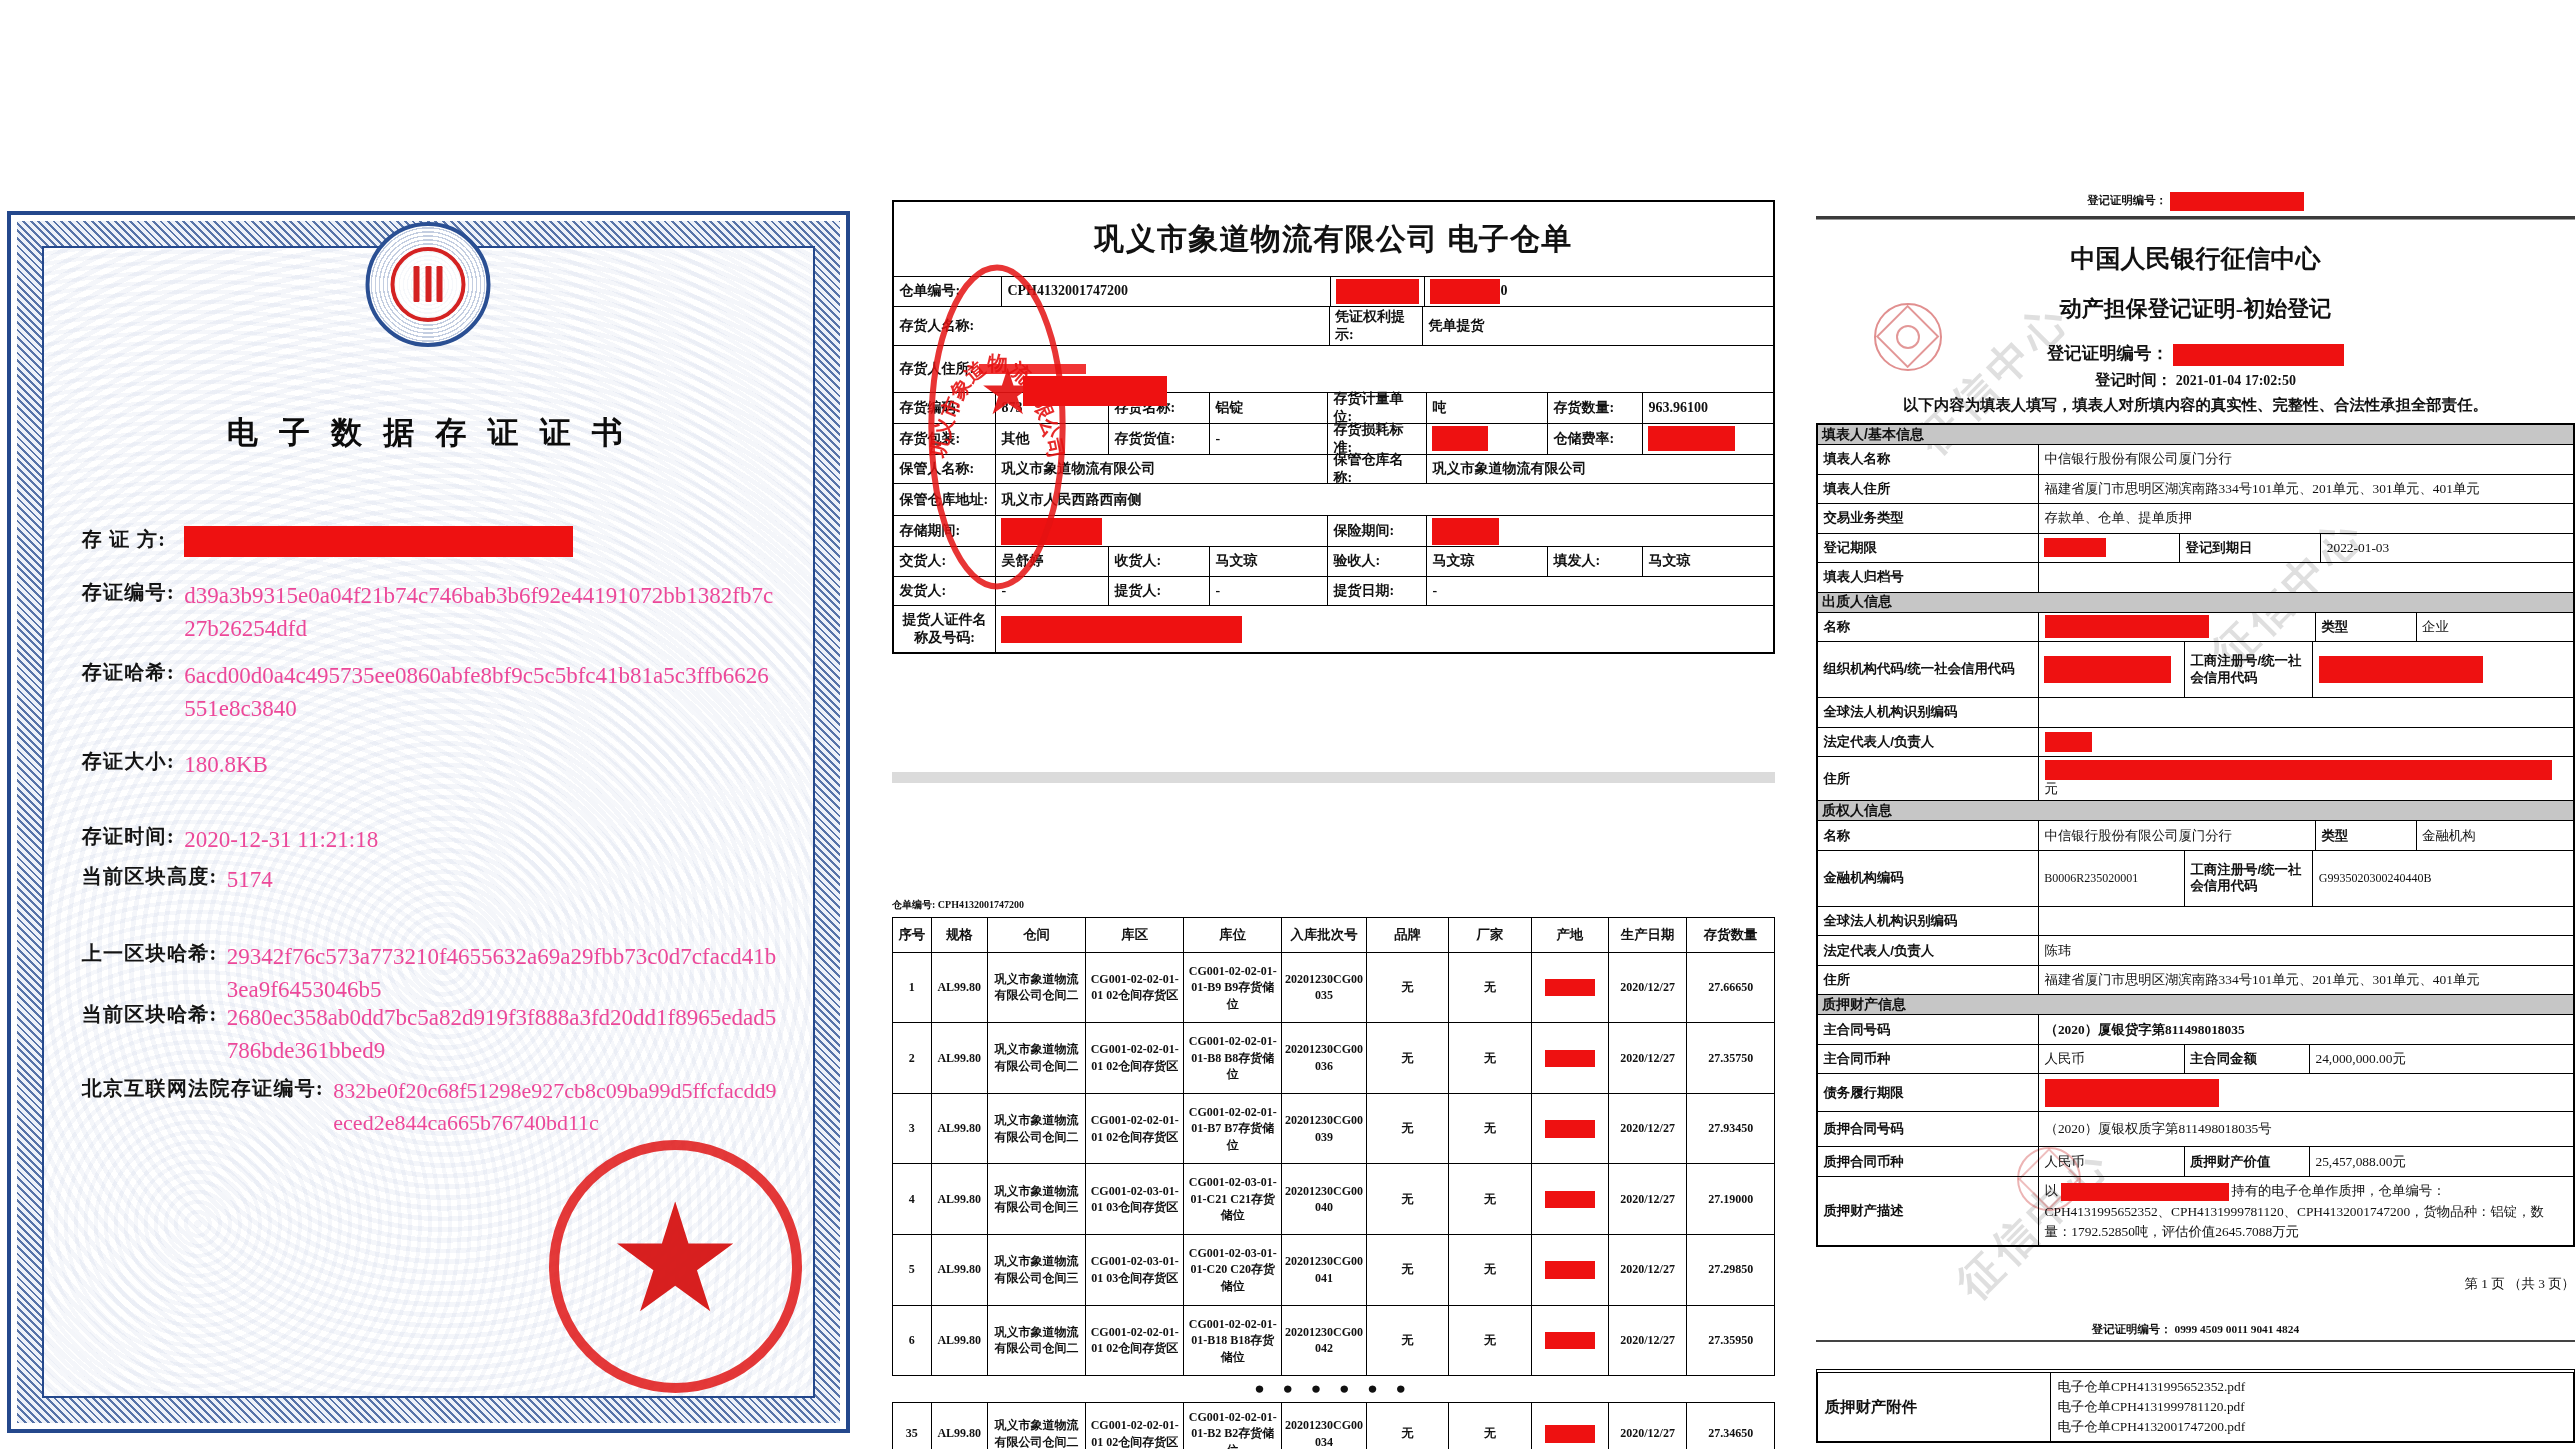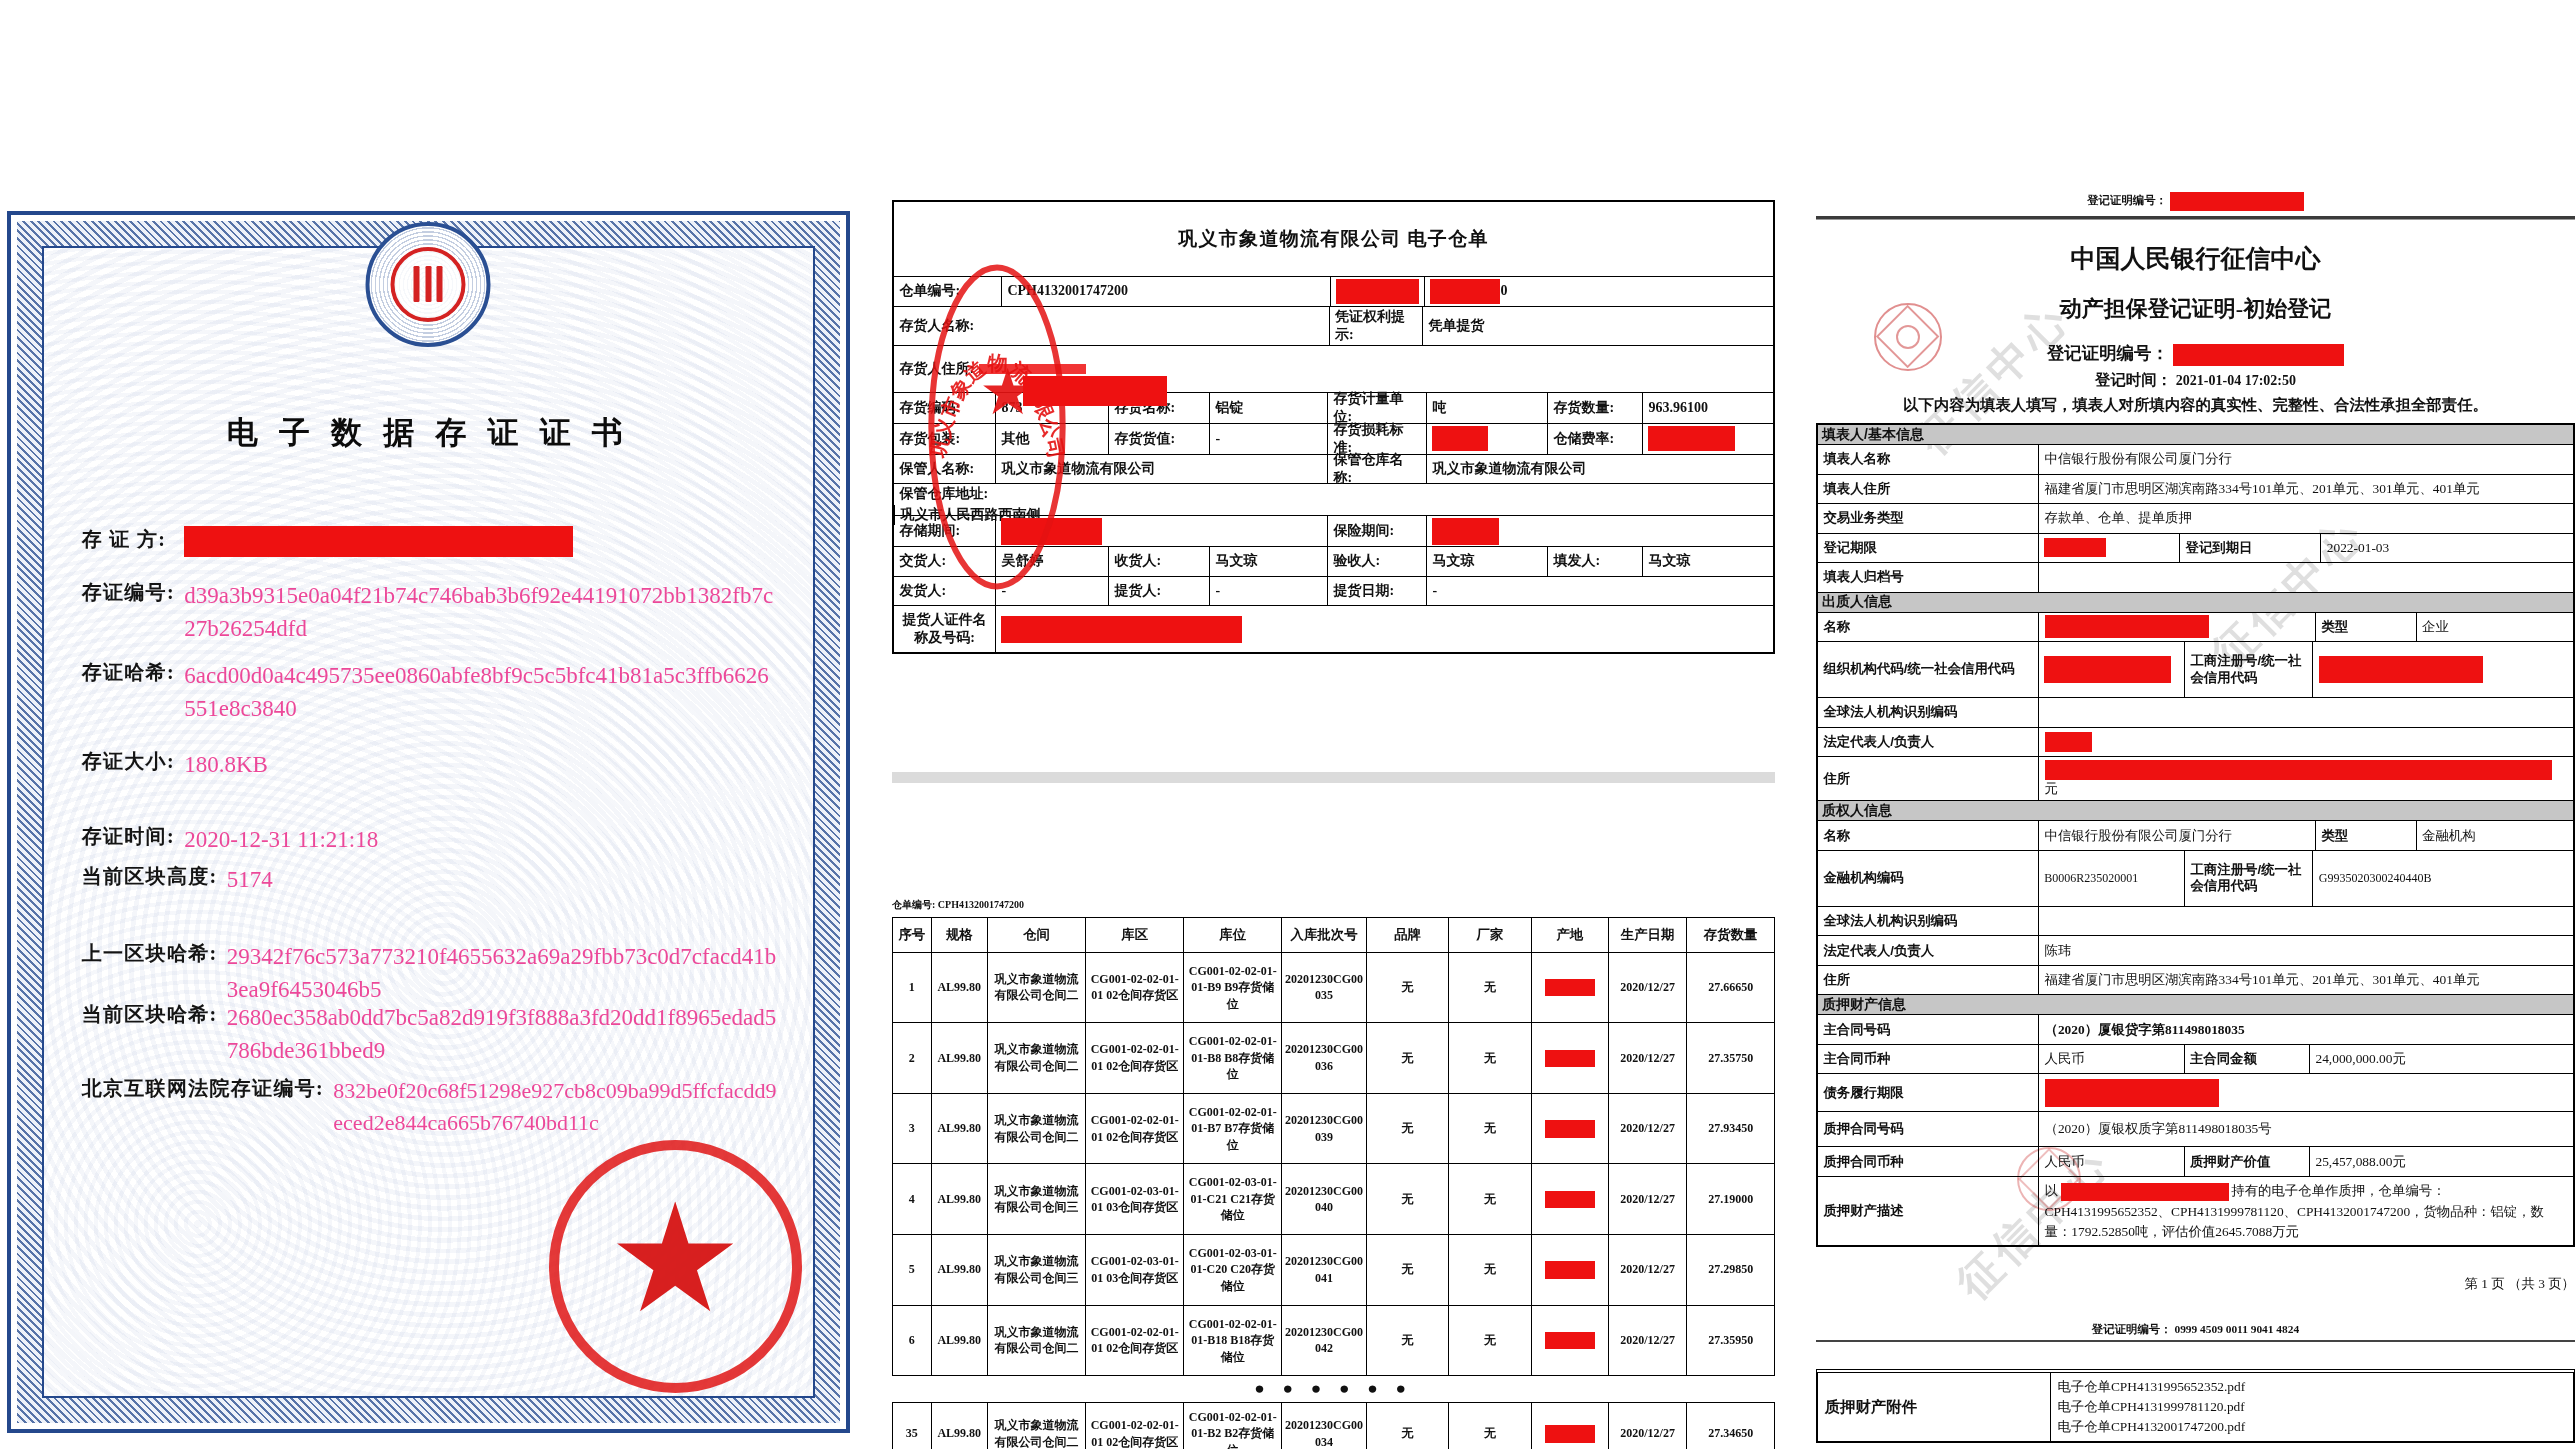--- a/index.html
+++ b/index.html
@@ -29,21 +29,21 @@
   .cf .val{font-size:23px;margin-left:9.4px;word-break:break-all;line-height:1.45;color:#ec4899;}
   .cert-stamp{position:absolute;left:542px;top:929px;width:233px;height:233px;z-index:4;
     border:10px solid rgba(223,17,17,.88);border-radius:50%;opacity:.95;}
   .cert-stamp .star{position:absolute;left:50%;top:50%;width:121px;height:121px;
     transform:translate(-50%,-54%);background:#d61414;
     clip-path:polygon(50% 0%,61% 35%,98% 35%,68% 57%,79% 91%,50% 70%,21% 91%,32% 57%,2% 35%,39% 35%);}
   
   #receipt{left:892px;top:192px;width:883px;height:1257px;font-weight:600;}
   .t1{position:absolute;left:0;top:8px;width:883px;border:2px solid #000;box-sizing:border-box;}
   .r-title{height:74px;display:flex;align-items:center;justify-content:center;
-    font-size:19px;font-weight:bold;letter-spacing:1.3px;}
+    font-size:30px;font-weight:bold;letter-spacing:1.3px;}
   .t1row{display:flex;border-top:1.3px solid #000;box-sizing:border-box;}
   .t1row .c{border-left:1.3px solid #000;box-sizing:border-box;padding:1.3px 5.4px;display:flex;
     align-items:center;font-size:14px;}
   .t1row .c:first-child{border-left:none;}
   .pagebreak{position:absolute;left:0;top:580px;width:883px;height:10.7px;background:#dbdbdb;}
   .t2wrap{position:absolute;left:0;top:706px;width:883px;}
   .t2line{font-size:10px;font-weight:bold;height:19px;}
   table.t2{border-collapse:collapse;width:883px;table-layout:fixed;}
   table.t2 td,table.t2 th{border:1.3px solid #000;text-align:center;vertical-align:middle;
     font-size:12px;font-weight:600;line-height:1.38;padding:1.3px 2px;word-break:break-all;}
@@ -200,21 +200,21 @@
       <div class="c" style="width:131px;">
           <span class="red" style="width:87px;height:25.5px;"></span>
         </div>
     </div>
     <div class="t1row" style="height:29.5px;">
       <div class="c" style="width:101px;">保管人名称:</div>
       <div class="c" style="width:332px;">巩义市象道物流有限公司</div>
       <div class="c" style="width:99px;">保管仓库名称:</div>
       <div class="c" style="width:347px;">巩义市象道物流有限公司</div>
     </div>
-    <div class="t1row" style="height:32px;flex-direction:column;">
+    <div class="t1row" style="height:32px;">
       <div class="c" style="width:101px;">保管仓库地址:</div>
       <div class="c" style="width:778px;">巩义市人民西路西南侧</div>
     </div>
     <div class="t1row" style="height:31px;">
       <div class="c" style="width:101px;">存储期间:</div>
       <div class="c" style="width:332px;">
           <span class="red" style="width:101px;height:27px;"></span>
         </div>
       <div class="c" style="width:99px;">保险期间:</div>
       <div class="c" style="width:347px;">

